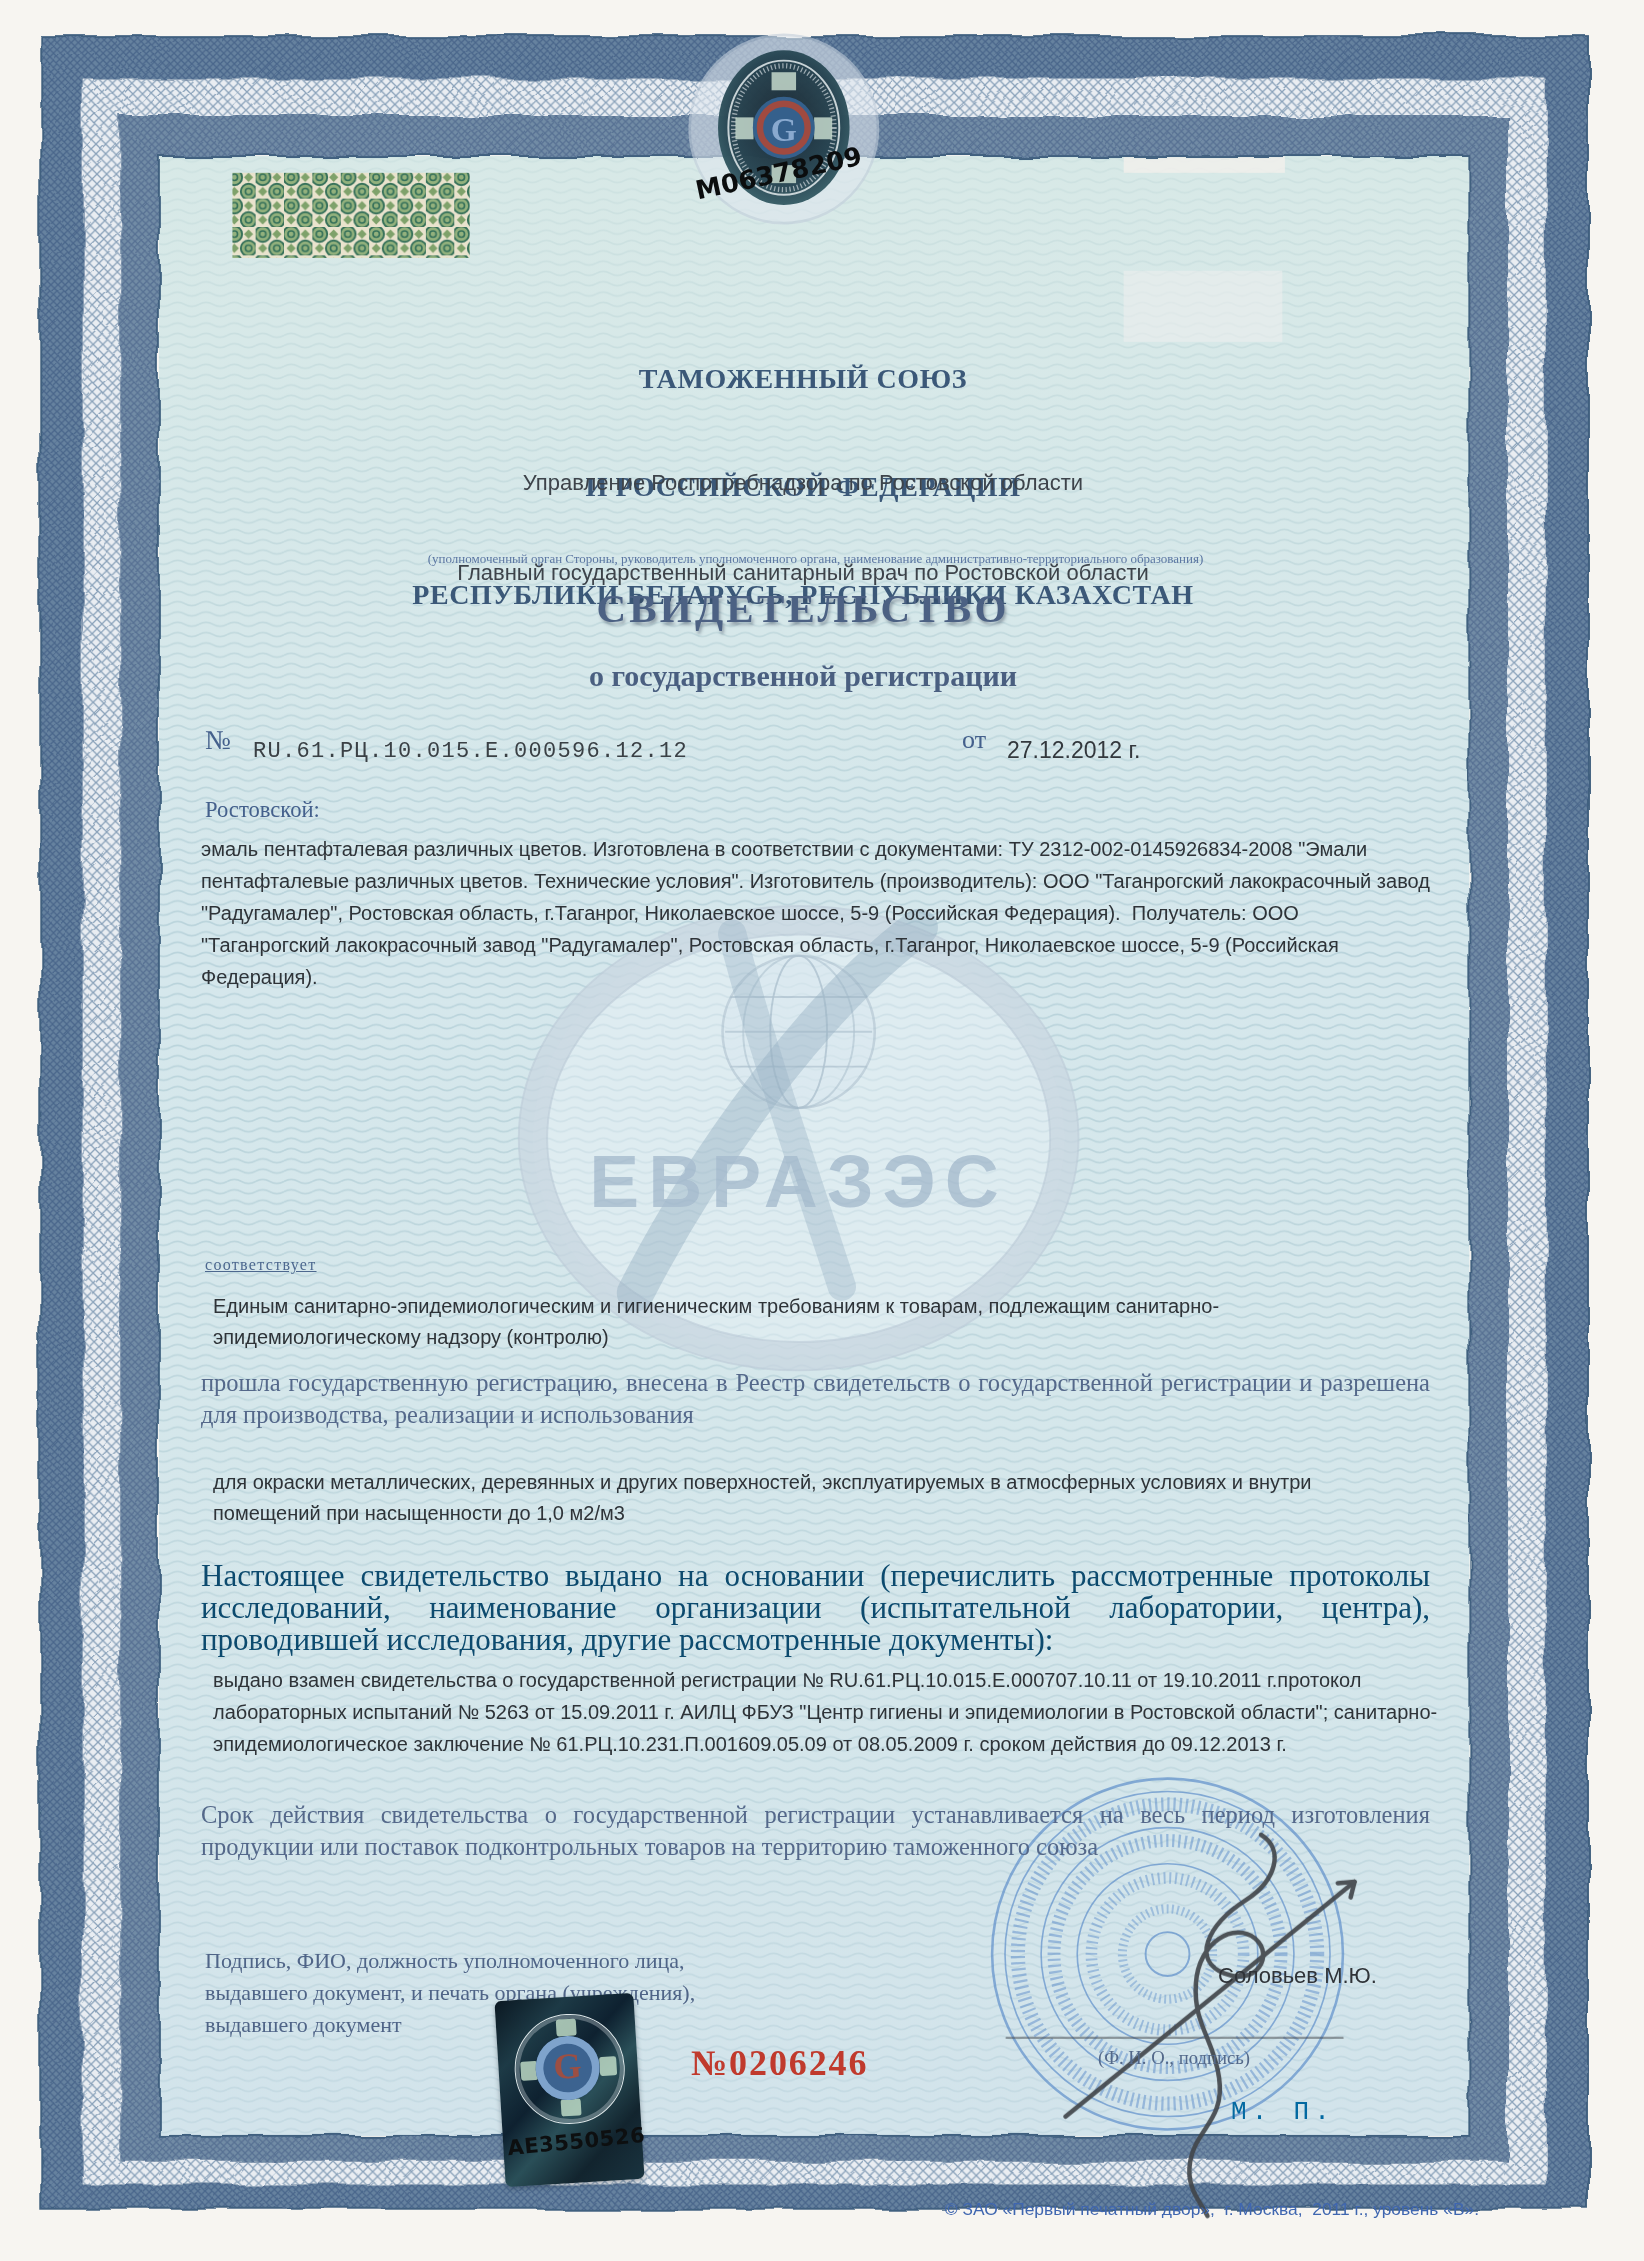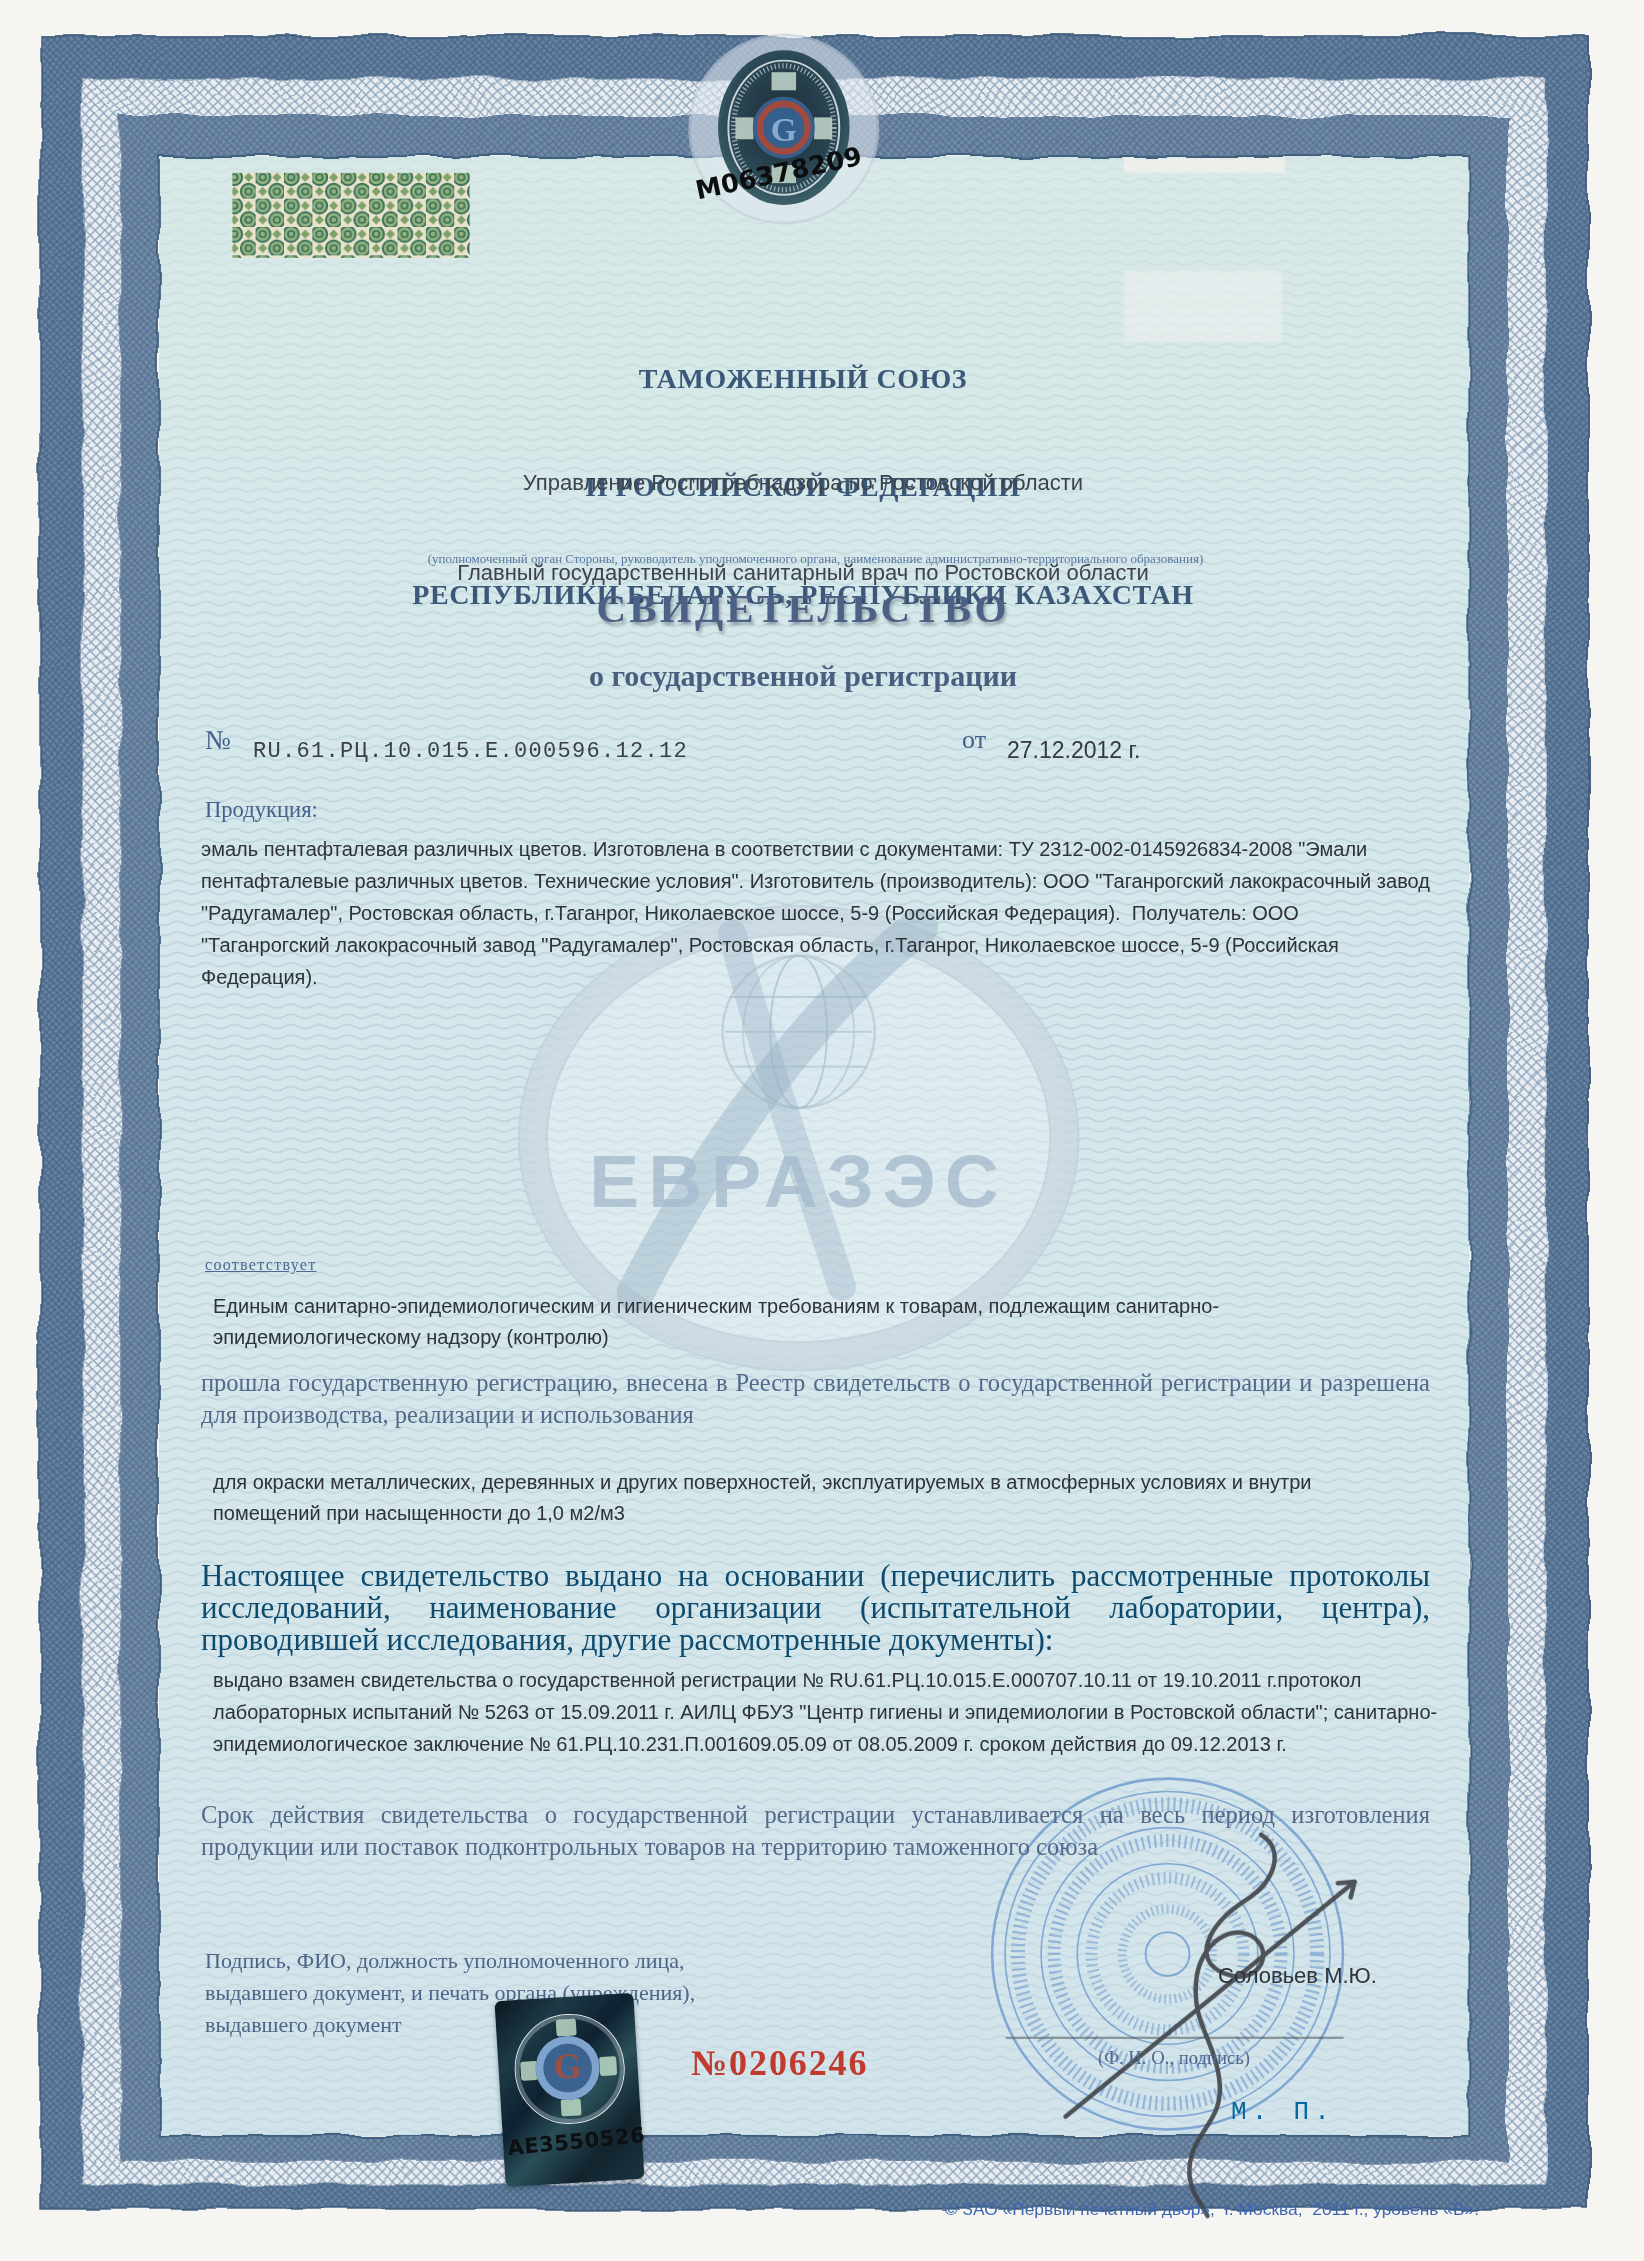--- a/index.html
+++ b/index.html
@@ -202,21 +202,21 @@
   <div class="txt auth-note center">(уполномоченный орган Стороны, руководитель уполномоченного органа, наименование административно-территориального образования)</div>
 
   <div class="txt title center">СВИДЕТЕЛЬСТВО</div>
   <div class="txt subtitle center">о государственной регистрации</div>
 
   <div class="txt numsign">№</div>
   <div class="txt numval">RU.61.РЦ.10.015.Е.000596.12.12</div>
   <div class="txt fromword">от</div>
   <div class="txt dateval">27.12.2012 г.</div>
 
-  <div class="txt prod-label">Продукция:</div>
+  <div class="txt prod-label">Ростовской:</div>
   <div class="txt prod-text">эмаль пентафталевая различных цветов. Изготовлена в соответствии с документами: ТУ 2312-002-0145926834-2008 "Эмали пентафталевые различных цветов. Технические условия". Изготовитель (производитель): ООО "Таганрогский лакокрасочный завод "Радугамалер", Ростовская область, г.Таганрог, Николаевское шоссе, 5-9 (Российская Федерация).  Получатель: ООО "Таганрогский лакокрасочный завод "Радугамалер", Ростовская область, г.Таганрог, Николаевское шоссе, 5-9 (Российская Федерация).</div>
 
   <div class="txt conf-label">соответствует</div>
   <div class="txt conf-text">Единым санитарно-эпидемиологическим и гигиеническим требованиям к товарам, подлежащим санитарно-эпидемиологическому надзору (контролю)</div>
 
   <div class="txt registered just">прошла государственную регистрацию, внесена в Реестр свидетельств о государственной регистрации и разрешена для производства, реализации и использования</div>
   <div class="txt usage">для окраски металлических, деревянных и других поверхностей, эксплуатируемых в атмосферных условиях и внутри помещений при насыщенности до 1,0 м2/м3</div>
 
   <div class="txt basis just">Настоящее свидетельство выдано на основании (перечислить рассмотренные протоколы исследований, наименование организации (испытательной лаборатории, центра), проводившей исследования, другие рассмотренные документы):</div>
   <div class="txt basis-det">выдано взамен свидетельства о государственной регистрации № RU.61.РЦ.10.015.Е.000707.10.11 от 19.10.2011 г.протокол лабораторных испытаний № 5263 от 15.09.2011 г. АИЛЦ ФБУЗ "Центр гигиены и эпидемиологии в Ростовской области"; санитарно-эпидемиологическое заключение № 61.РЦ.10.231.П.001609.05.09 от 08.05.2009 г. сроком действия до 09.12.2013 г.</div>

